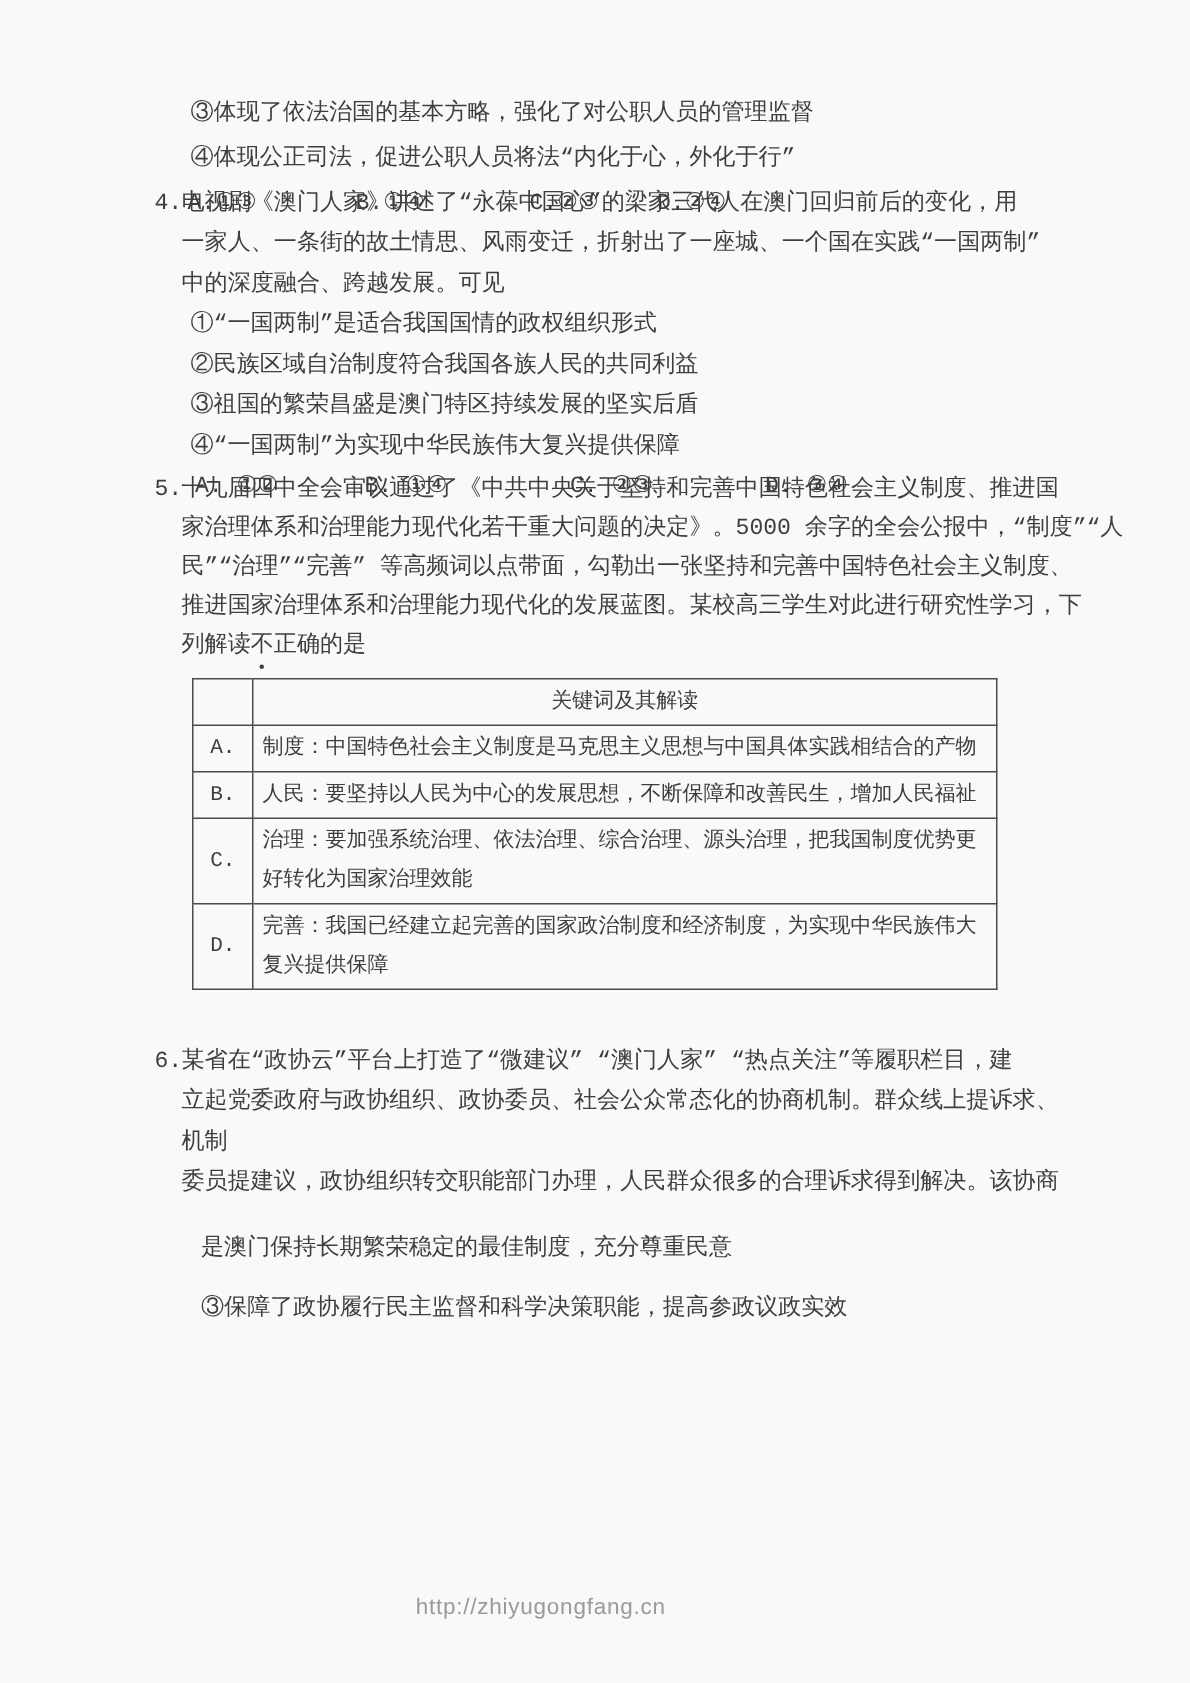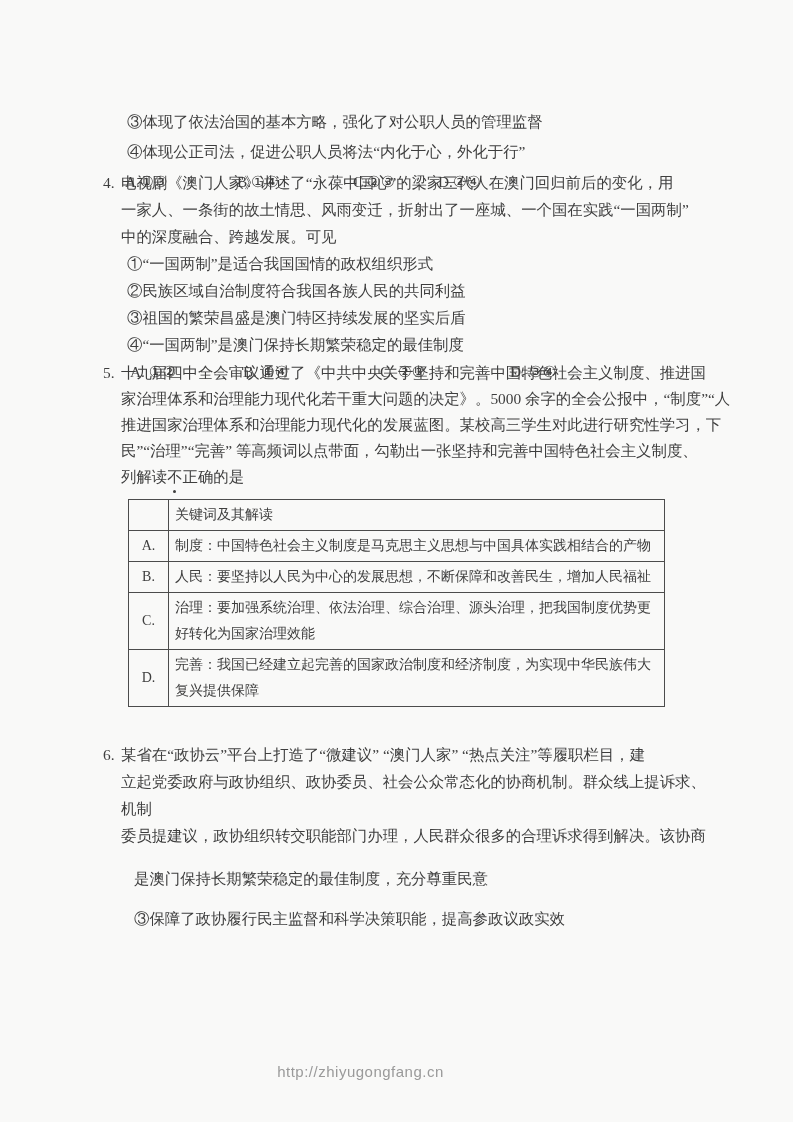--- a/index.html
+++ b/index.html
@@ -10,22 +10,23 @@
     width: 793px;
     height: 1122px;
     background: #f9f9f8;
     color: #3e3e3e;
     font-family: "Liberation Serif", "DejaVu Serif", serif;
     font-size: 15.4px;
     overflow: hidden;
     position: relative;
   }
   .content {
-    padding: 107px 88px 0 103px;
+    padding: 60px 88px 0 103px;
     position: relative;
+    font-family: Liberation Mono, monospace;
   }
   .line {
     white-space: nowrap;
     position: relative;
   }
   .indent {
     padding-left: 18px;
   }
   .stmt-indent {
     padding-left: 24px;
@@ -82,21 +83,21 @@
     line-height: 26px;
     padding: 2px 6px;
     vertical-align: middle;
     color: #3e3e3e;
   }
   table.kw td.lbl {
     width: 27px;
     text-align: center;
   }
   table.kw td.hdr {
-    text-align: left;
+    text-align: center;
     height: 26px;
   }
   .footer {
     position: absolute;
     top: 1063px;
     left: 0;
     width: 793px;
     text-align: center;
     transform: translateX(-36px);
     font-family: "Liberation Sans", "DejaVu Sans", sans-serif;
@@ -124,37 +125,37 @@
   <section class="sec-q4">
     <div class="line indent">
       <span class="qnum">4.</span>
       <span>电视剧《澳门人家》讲述了“永葆中国心”的梁家三代人在澳门回归前后的变化，用</span>
     </div>
     <div class="line indent">一家人、一条街的故土情思、风雨变迁，折射出了一座城、一个国在实践“一国两制”</div>
     <div class="line indent">中的深度融合、跨越发展。可见</div>
     <div class="line stmt-indent">①“一国两制”是适合我国国情的政权组织形式</div>
     <div class="line stmt-indent">②民族区域自治制度符合我国各族人民的共同利益</div>
     <div class="line stmt-indent">③祖国的繁荣昌盛是澳门特区持续发展的坚实后盾</div>
-    <div class="line stmt-indent">④“一国两制”是澳门保持长期繁荣稳定的最佳制度</div>
+    <div class="line stmt-indent">④“一国两制”为实现中华民族伟大复兴提供保障</div>
     <div class="line choices c-q4">
       <span>A. ①②</span>
       <span>B. ①④</span>
       <span>C. ②③</span>
       <span>D. ③④</span>
     </div>
   </section>
 
   <section class="sec-q5">
     <div class="line indent">
       <span class="qnum">5.</span>
       <span>十九届四中全会审议通过了《中共中央关于坚持和完善中国特色社会主义制度、推进国</span>
     </div>
     <div class="line indent">家治理体系和治理能力现代化若干重大问题的决定》。5000 余字的全会公报中，“制度”“人</div>
+    <div class="line indent">民”“治理”“完善” 等高频词以点带面，勾勒出一张坚持和完善中国特色社会主义制度、</div>
     <div class="line indent">推进国家治理体系和治理能力现代化的发展蓝图。某校高三学生对此进行研究性学习，下</div>
-    <div class="line indent">民”“治理”“完善” 等高频词以点带面，勾勒出一张坚持和完善中国特色社会主义制度、</div>
     <div class="line indent">
       <span>列解读</span><span class="emph">不</span><span>正确的是</span>
     </div>
 
     <table class="kw">
       <tbody>
         <tr>
           <td class="lbl"></td>
           <td class="hdr">关键词及其解读</td>
         </tr>

